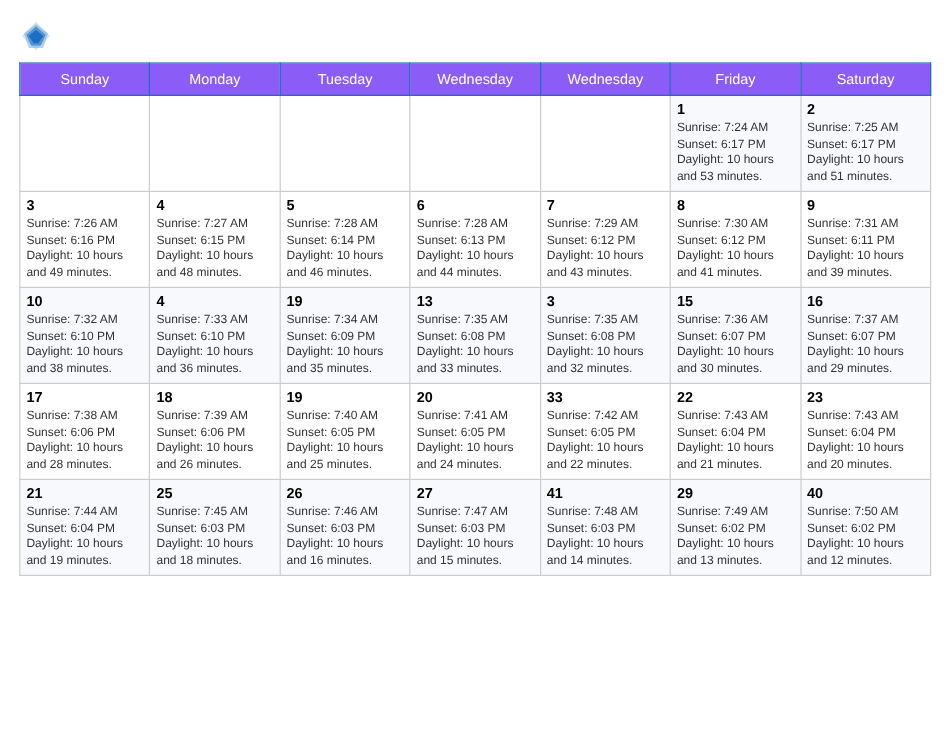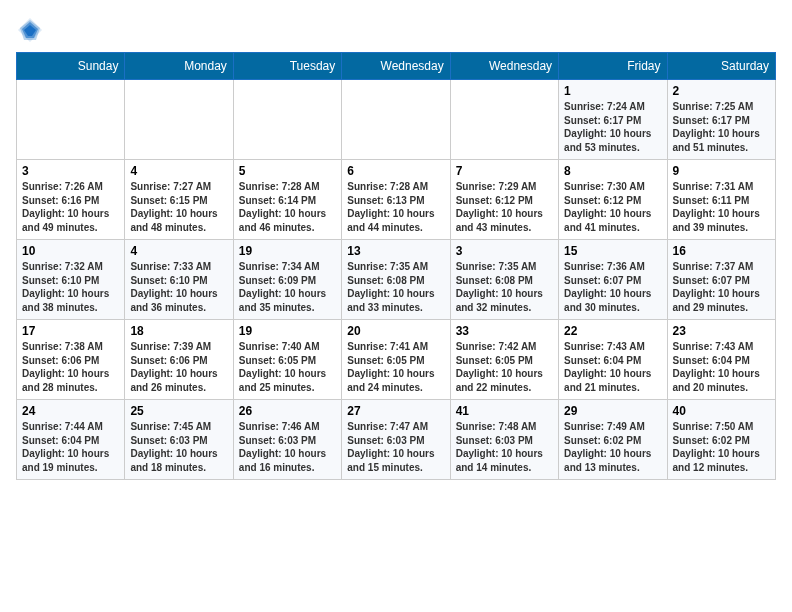--- a/index.html
+++ b/index.html
@@ -45,23 +45,23 @@
       font-size: 14px;
       color: #555;
       margin-top: 2px;
     }
     .calendar-table {
       width: 100%;
       border-collapse: collapse;
       font-size: 11px;
     }
     .calendar-table thead th {
-      background-color: #0369a1;
+      background-color: #8b5cf6;
       color: #fff;
-      text-align: right;
+      text-align: center;
       padding: 6px 6px;
       font-size: 12px;
       font-weight: normal;
       border: 1px solid #1a6fc4;
     }
     .calendar-table tbody td {
       border: 1px solid #ccc;
       vertical-align: top;
       padding: 4px 5px;
       width: calc(100% / 7);
@@ -78,21 +78,20 @@
     .day-number {
       font-weight: bold;
       font-size: 12px;
       display: block;
       margin-bottom: 2px;
     }
     .day-info {
       font-size: 10px;
       color: #333;
       line-height: 1.35;
-      font-weight: bold;
     }
     .empty-cell {
       background: #fff !important;
     }
   </style>
 </head>
 <body>
 
 <div class="header">
   <div class="logo">
@@ -226,21 +225,21 @@
           <span class="day-number">22</span>
           <div class="day-info">Sunrise: 7:43 AM<br>Sunset: 6:04 PM<br>Daylight: 10 hours<br>and 21 minutes.</div>
         </td>
         <td>
           <span class="day-number">23</span>
           <div class="day-info">Sunrise: 7:43 AM<br>Sunset: 6:04 PM<br>Daylight: 10 hours<br>and 20 minutes.</div>
         </td>
       </tr>
       <tr>
         <td>
-          <span class="day-number">24</span>
+          <span class="day-number">21</span>
           <div class="day-info">Sunrise: 7:44 AM<br>Sunset: 6:04 PM<br>Daylight: 10 hours<br>and 19 minutes.</div>
         </td>
         <td>
           <span class="day-number">25</span>
           <div class="day-info">Sunrise: 7:45 AM<br>Sunset: 6:03 PM<br>Daylight: 10 hours<br>and 18 minutes.</div>
         </td>
         <td>
           <span class="day-number">26</span>
           <div class="day-info">Sunrise: 7:46 AM<br>Sunset: 6:03 PM<br>Daylight: 10 hours<br>and 16 minutes.</div>
         </td>

